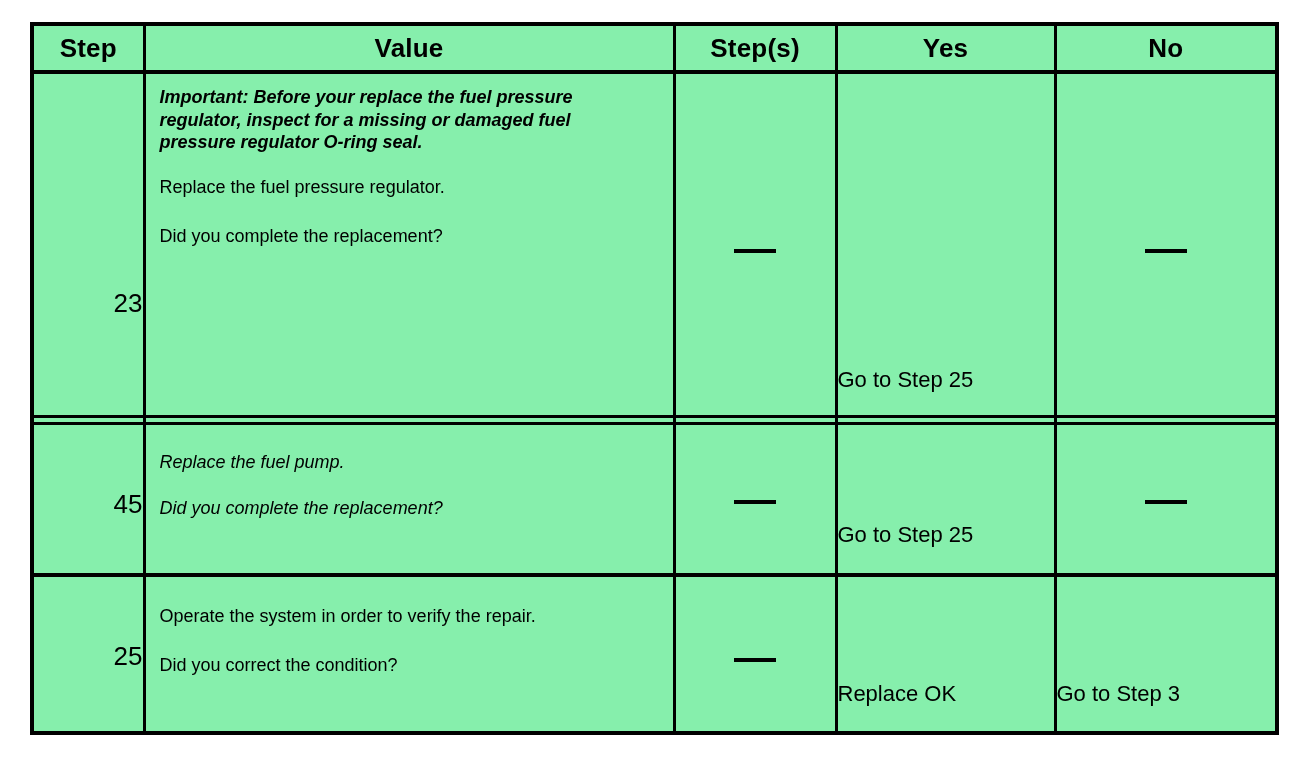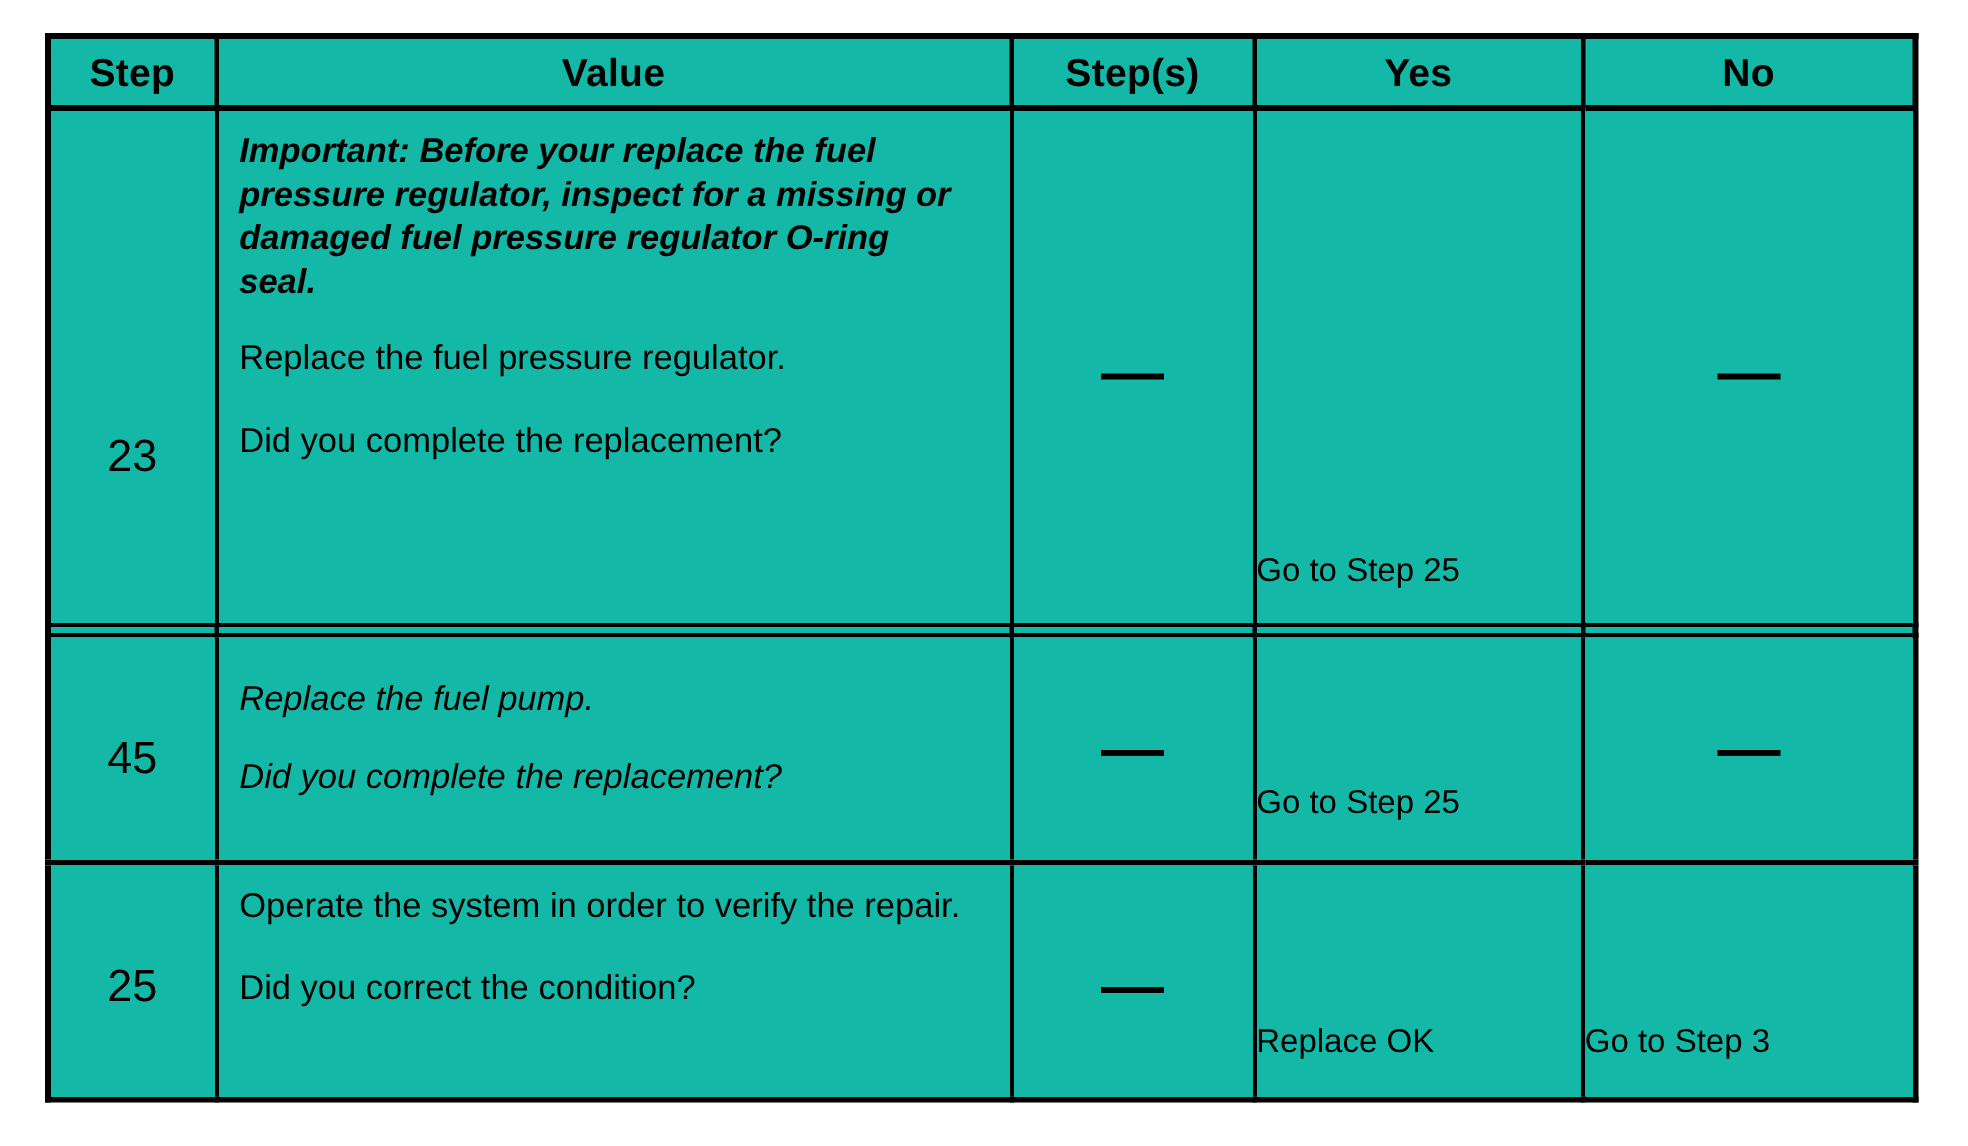--- a/index.html
+++ b/index.html
@@ -35,21 +35,21 @@
   }
 
   .diag-table td,
   .diag-table th {
     border-left: 3px solid #000000;
     border-right: 3px solid #000000;
     border-top: 0;
     border-bottom: 0;
     padding: 0;
     vertical-align: top;
-    background: #14b8a6;
+    background: #86efac;
   }
 
   
   col.c-step   { width: 112px; }
   col.c-action { width: 530px; }
   col.c-value  { width: 162px; }
   col.c-yes    { width: 219px; }
   col.c-no     { width: 222px; }
 
   
@@ -93,30 +93,30 @@
   }
 
   
   .cell-inner {
     position: relative;
     height: 100%;
     box-sizing: border-box;
   }
 
   .step-num {
-    font-size: 30px;
-    text-align: center;
+    font-size: 26px;
+    text-align: right;
     width: 100%;
     position: absolute;
     left: 0;
   }
 
   .action-block {
     padding: 12px 14px 10px 14px;
-    font-size: 23px;
+    font-size: 18px;
     line-height: 1.26;
   }
   .action-note {
     font-weight: bold;
     font-style: italic;
     margin: 0 0 22px 0;
     max-width: 486px;
   }
   .action-line {
     margin: 0 0 26px 0;
@@ -153,21 +153,21 @@
   .r24 .step-num { top: 64px; }
   .r24 .dash     { top: 75px; }
   .r24 .branch   { top: 97px; }
   .r24 .action-block { padding-top: 26px; }
   .r24 .action-line { margin-bottom: 24px; font-style: italic; }
 
   .r25 { height: 158px; }
   .r25 .step-num { top: 64px; }
   .r25 .dash     { top: 81px; }
   .r25 .branch   { top: 104px; }
-  .r25 .action-block { padding-top: 12px; }
+  .r25 .action-block { padding-top: 28px; }
   .r25 .action-line { margin-bottom: 26px; }
 </style>
 </head>
 <body>
 
 <div id="page">
 
   <table class="diag-table">
     <colgroup>
       <col class="c-step">

